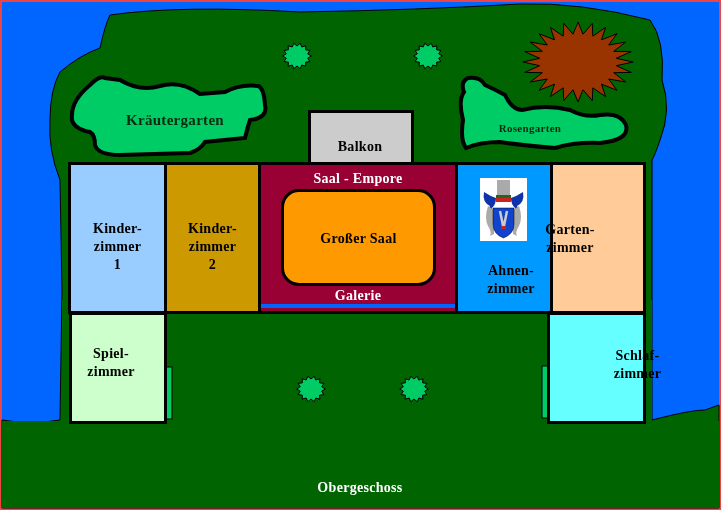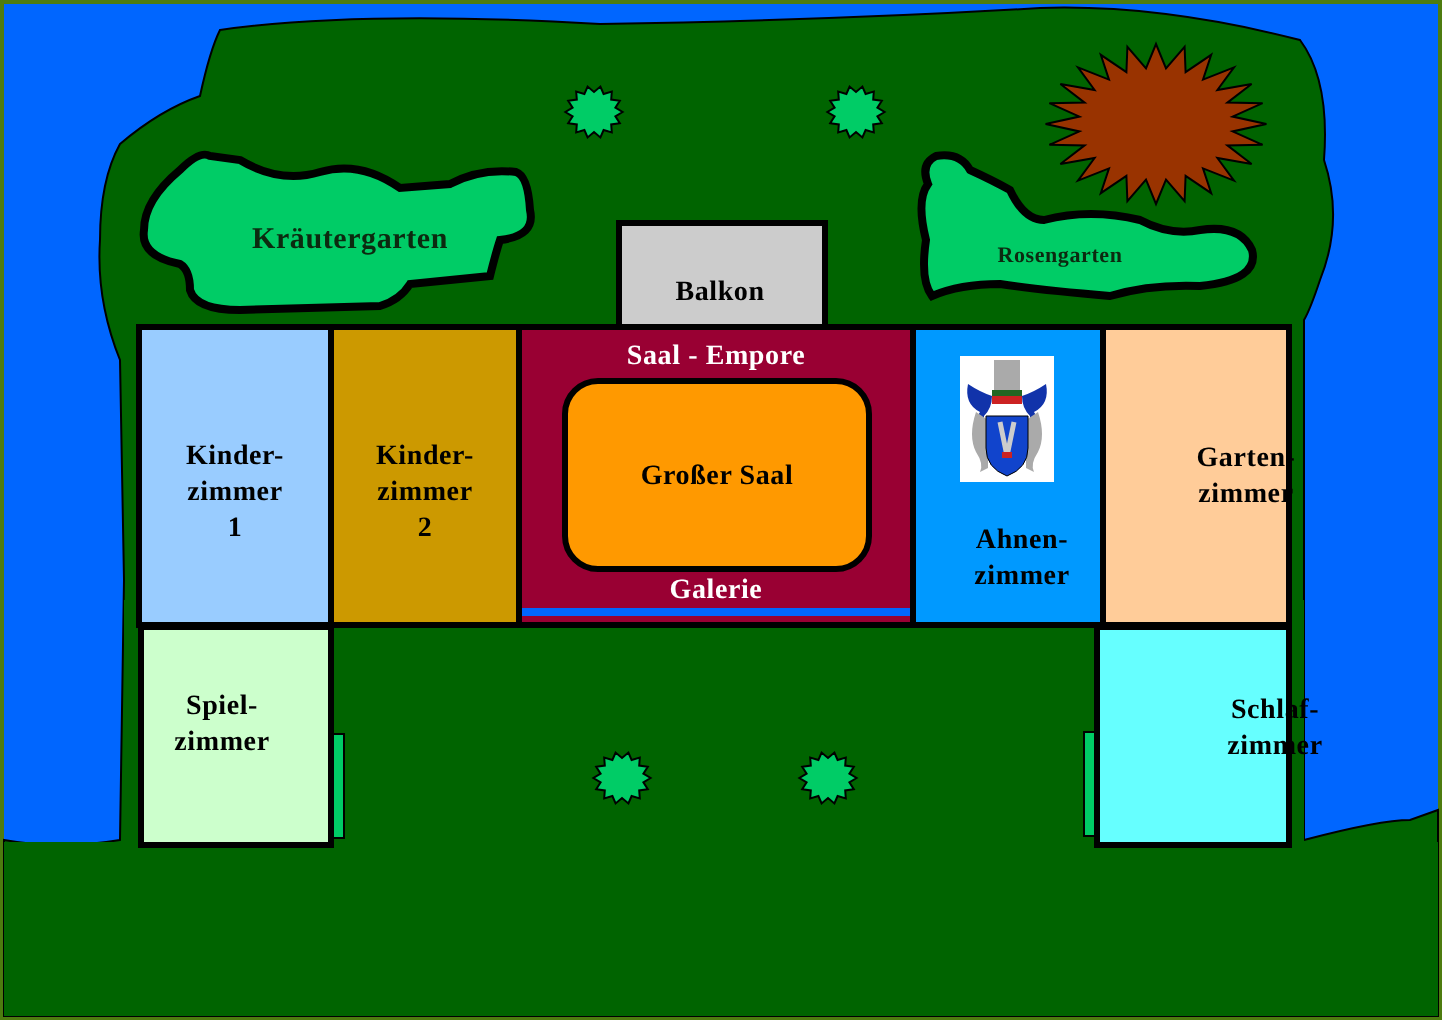--- a/index.html
+++ b/index.html
@@ -1,20 +1,20 @@
 <!DOCTYPE html>
 <html><head>
   <meta charset="utf-8">
   <style>
     html, body { margin: 0; padding: 0; background: #000; }
     #stage {
       position: relative;
       width: 721px; height: 510px;
       overflow: hidden;
-      background: #4d7c0f;
+      background: #ef4444;
       font-family: "Liberation Serif", serif;
       text-decoration: underline;
     }
     svg#map { position: absolute; left: 0; top: 0; }
     .lbl {
       position: absolute;
       font-family: "Liberation Serif", serif;
       font-weight: bold;
       font-size: 14px;
       line-height: 18px;
@@ -100,20 +100,21 @@
 zimmer
 1</div>
   <div class="lbl" style="left:164px; top:220px; width:97px;">Kinder-
 zimmer
 2</div>
   <div class="lbl white" style="left:258px; top:170px; width:200px;text-align:center;">Saal - Empore</div>
   <div class="lbl" style="left:281px; top:230px; width:155px;">Großer Saal</div>
   <div class="lbl white" style="left:258px; top:287px; width:200px;">Galerie</div>
   <div class="lbl" style="left:455px; top:262px; width:112px;">Ahnen-
 zimmer</div>
-  <div class="lbl" style="left:579px; top:221px; width:88px;">Garten-
+  <div class="lbl" style="left:526px; top:221px; width:88px;">Garten-
 zimmer</div>
   <div class="lbl" style="left:69px; top:345px; width:84px;">Spiel-
 zimmer</div>
   <div class="lbl" style="left:547px; top:347px; width:99px;margin-left:41px;">Schlaf-
 zimmer</div>
 
+  <div class="lbl white" style="left:260px; top:479px; width:200px;">Obergeschoss</div>
 </div>
 
 </body></html>

